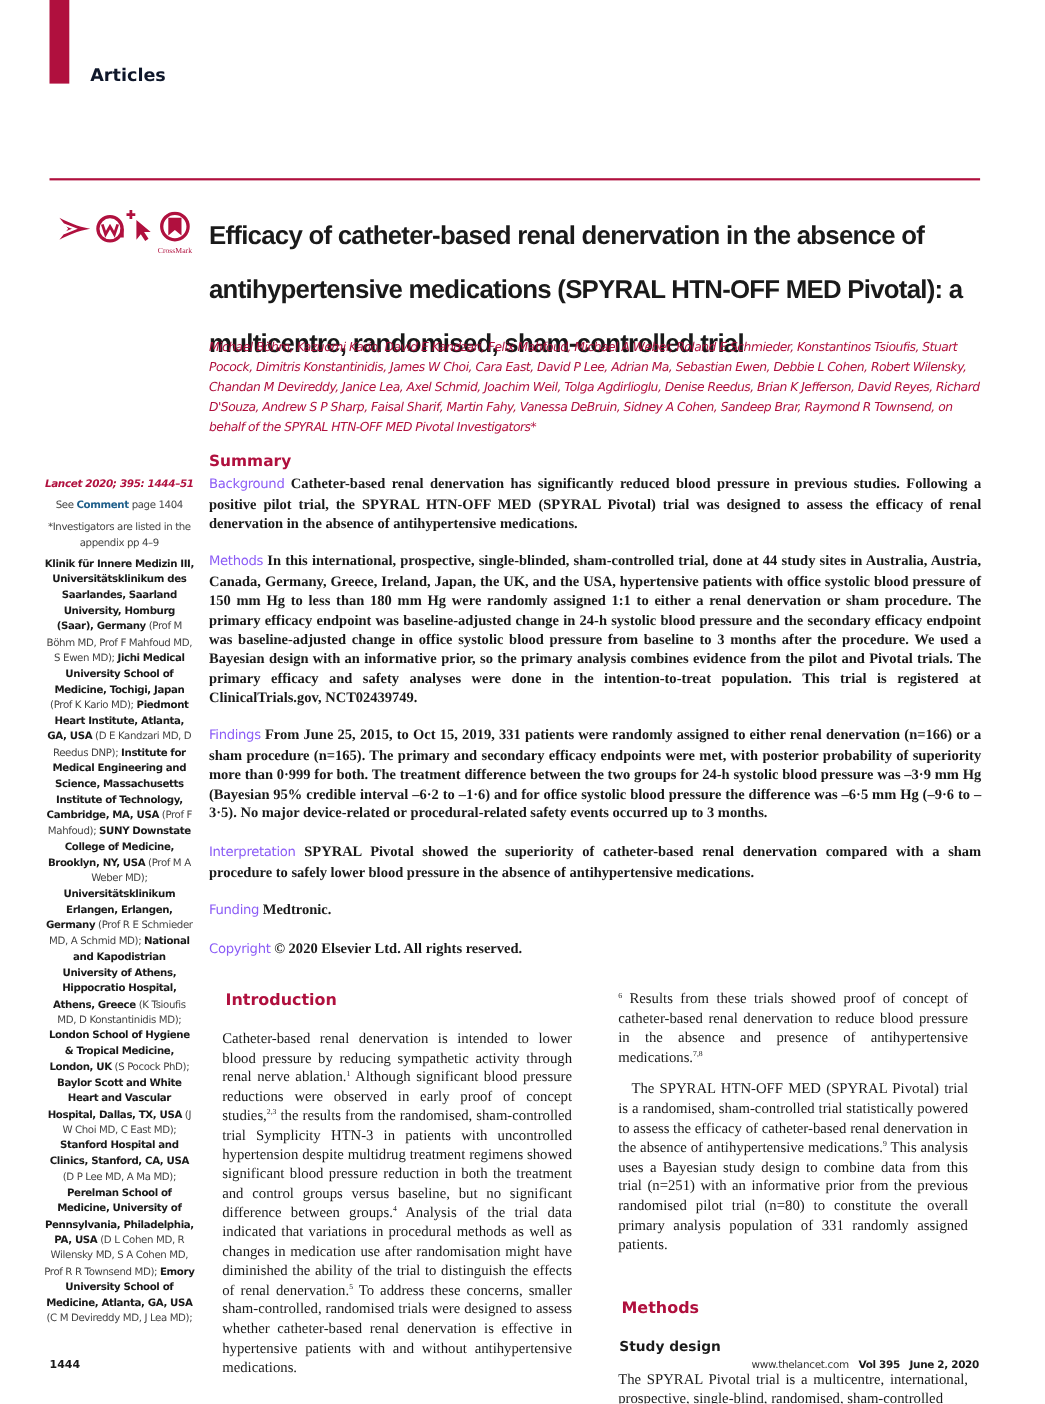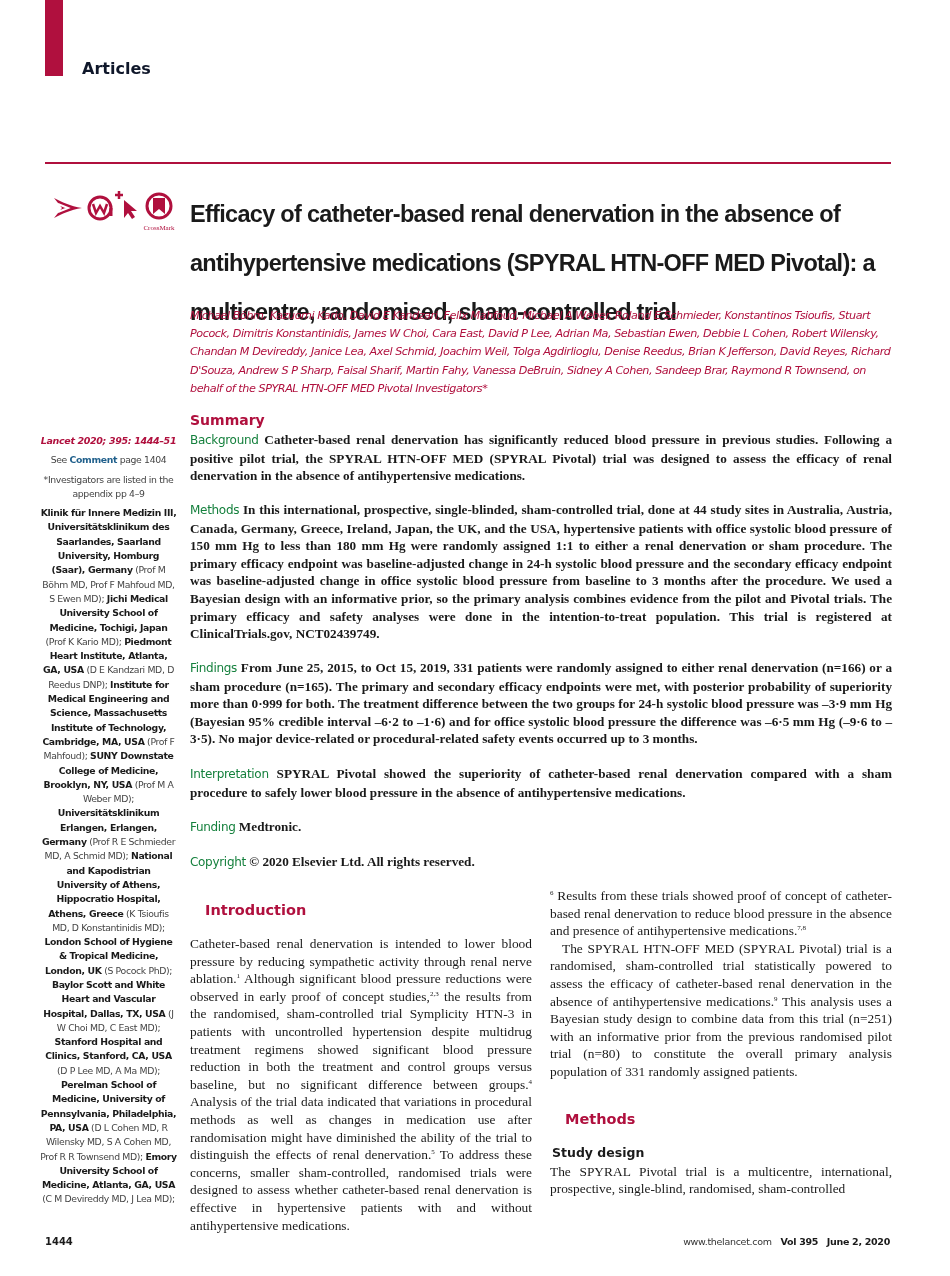--- a/index.html
+++ b/index.html
@@ -9,34 +9,34 @@
   .rule { position: absolute; left: 45px; top: 162px; width: 846px; height: 2px; background: #b0103e; }
 
   .icons { position: absolute; left: 52px; top: 190px; width: 128px; height: 42px; }
   .icons svg { position: absolute; }
 
   .title { position: absolute; left: 190px; top: 190px; width: 700px; font-family: Liberation Sans, sans-serif; font-weight: bold; font-size: 23.5px; line-height: 49px; color: #1a1a1a; letter-spacing: -0.7px; }
   .authors { position: absolute; left: 190px; top: 307px; width: 705px; font-family: "DejaVu Sans", sans-serif; font-style: italic; font-size: 11.2px; line-height: 18.2px; color: #b0103e; letter-spacing: -0.45px; }
 
   .summary-head { position: absolute; left: 190px; top: 412px; font-family: "DejaVu Sans", sans-serif; font-weight: bold; font-size: 14px; color: #b0103e; }
   .abs-para { position: absolute; left: 190px; width: 702px; font-family: "Liberation Serif", serif; font-weight: bold; font-size: 13.2px; line-height: 17.6px; text-align: justify; color: #1a1a1a; }
-  .abs-para .lbl { font-family: "DejaVu Sans", sans-serif; font-weight: normal; font-size: 12px; color: #15803d; letter-spacing: -0.3px; }
+  .abs-para .lbl { font-family: "DejaVu Sans", sans-serif; font-weight: normal; font-size: 12px; color: #8b5cf6; letter-spacing: -0.3px; }
 
   .sidebar { position: absolute; left: 40px; width: 137px; text-align: center; font-family: "DejaVu Sans", sans-serif; font-size: 9.3px; line-height: 14.3px; color: #444; letter-spacing: -0.35px; }
   .sidebar b { color: #1a1a1a; }
   .sidebar .cite { font-style: italic; color: #b0103e; font-weight: bold; font-size: 9.5px; }
   .sidebar .link { color: #1f5f8b; }
   .sidebar .blue { color: #1f5f8b; font-weight: bold; }
   .sidebar p { margin: 0 0 5px 0; }
 
   .col { position: absolute; width: 342px; font-family: "Liberation Serif", serif; font-size: 13.4px; line-height: 17.6px; text-align: justify; color: #1a1a1a; }
-  .col p { margin: 0; }
+  .col p { margin: 12px; }
   .col .indent { text-indent: 12px; }
   .h2 { font-family: "DejaVu Sans", sans-serif; font-weight: bold; font-size: 14.5px; color: #b0103e; line-height: 19px; margin: 15px; }
-  .h3 { font-family: "DejaVu Sans", sans-serif; font-weight: bold; font-size: 12.5px; color: #1a1a1a; line-height: 17px; margin: 2px; }
+  .h3 { font-family: "DejaVu Sans", sans-serif; font-weight: bold; font-size: 12.5px; color: #1a1a1a; line-height: 17px; margin: 13px; }
   sup { font-size: 7px; line-height: 0; vertical-align: 5px; }
 
   .footer-left { position: absolute; left: 45px; top: 1236px; font-family: "DejaVu Sans", sans-serif; font-weight: bold; font-size: 10px; color: #1a1a1a; }
   .footer-right { position: absolute; right: 60px; top: 1236px; font-family: "DejaVu Sans", sans-serif; font-size: 9.5px; color: #333; letter-spacing: -0.3px; }
   .footer-right b { color: #1a1a1a; margin-left: 6px; }
 </style>
 </head>
 <body>
 
 <div class="red-bar"></div>

